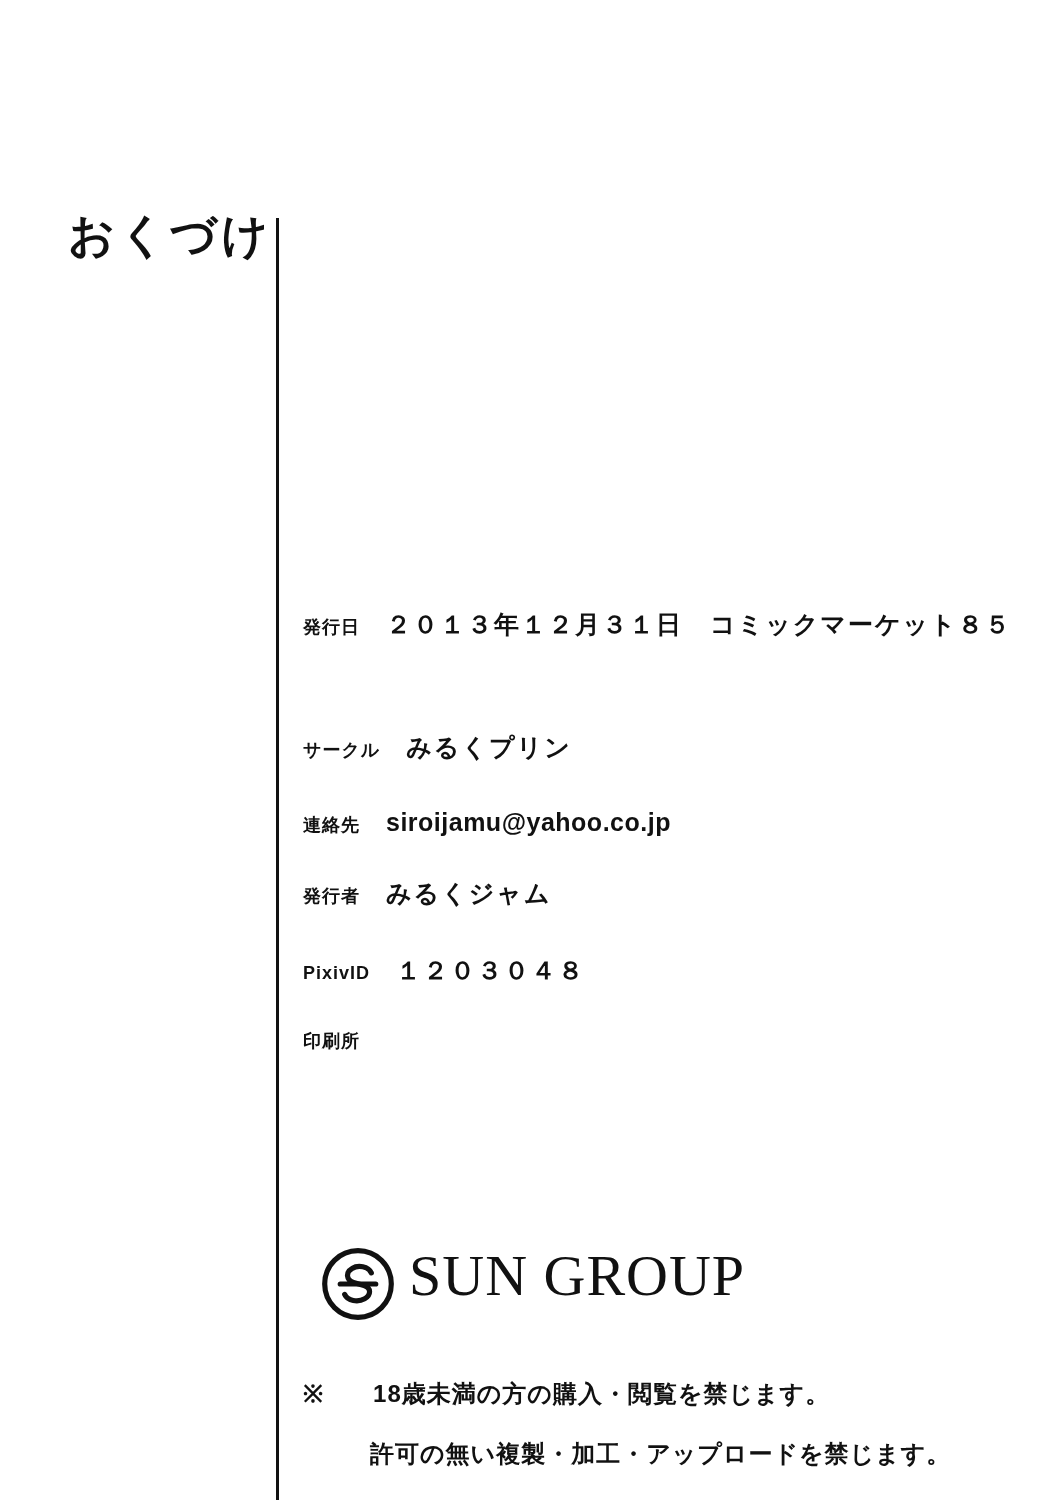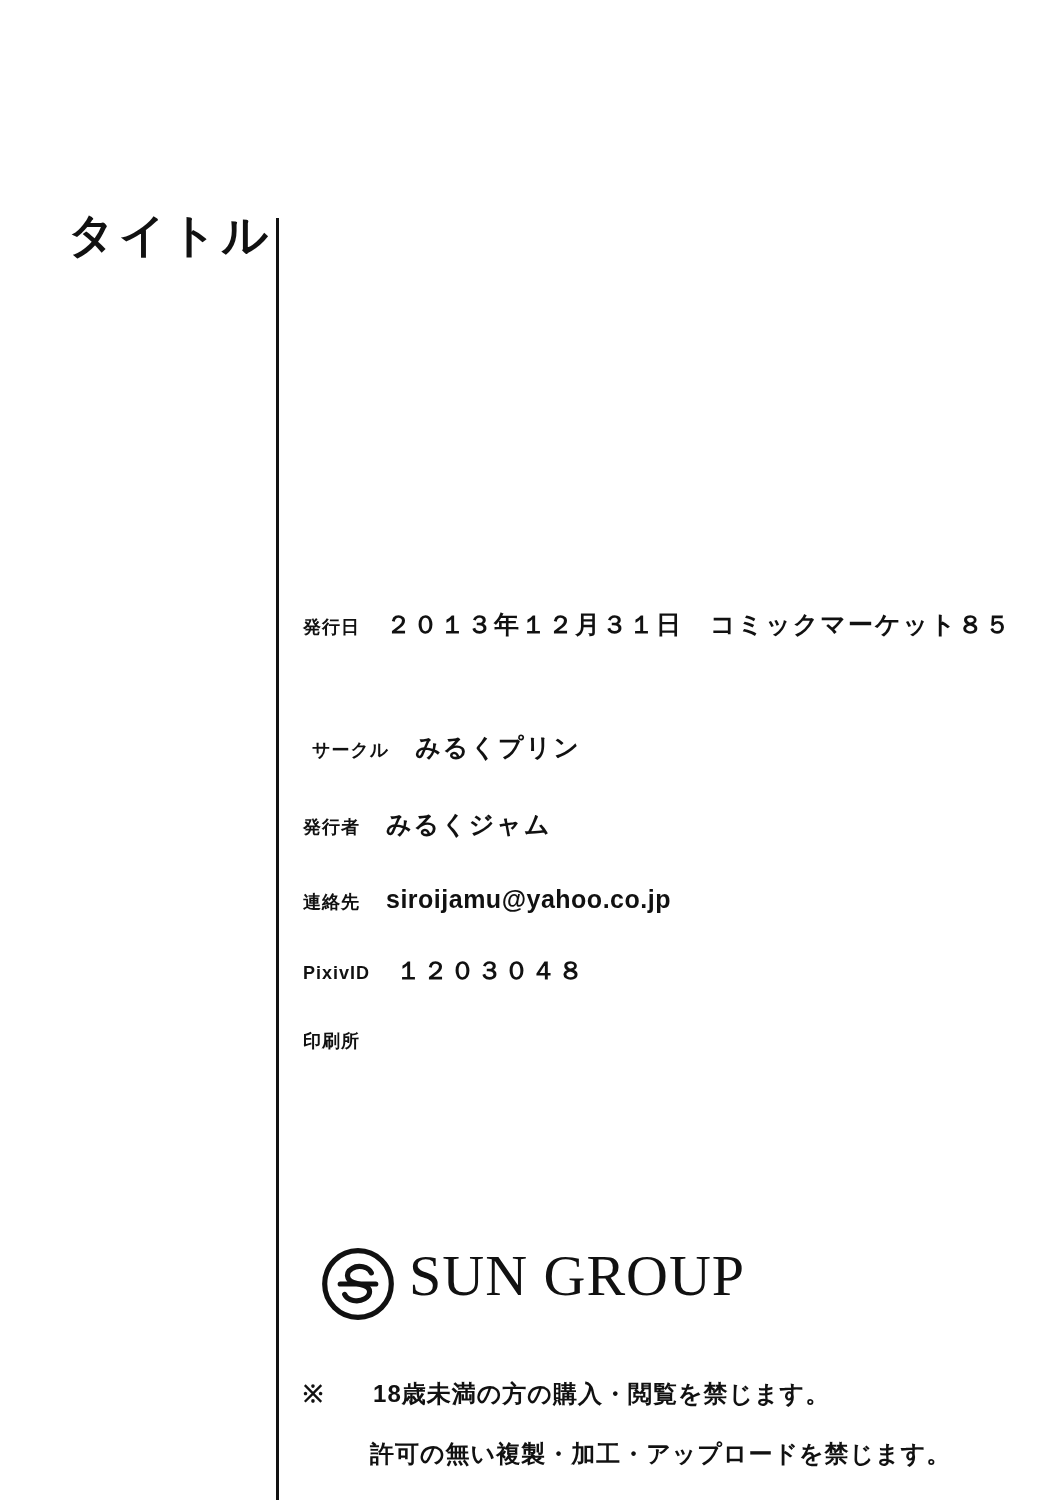--- a/index.html
+++ b/index.html
@@ -81,21 +81,21 @@
     font-size: 15px;
     line-height: 22px;
     text-align: center;
     font-weight: bold;
     letter-spacing: 0;
     vertical-align: 3px;
     margin-left: 4px;
   }
 
   .row-date { margin-bottom: 90px; }
-  .row-circle { margin-bottom: 44px; margin-left: 9px; }
+  .row-circle { margin-bottom: 44px; }
   .row-author { margin-bottom: 44px; }
   .row-contact { margin-bottom: 40px; }
   .row-contact .value { letter-spacing: 0.5px; }
   .row-pixiv { margin-bottom: 42px; }
   .row-printer { margin-bottom: 0; align-items: flex-end; }
 
   
   .printer-logo {
     position: absolute;
     left: 321px;
@@ -163,45 +163,45 @@
     letter-spacing: 1px;
     color: #111;
     margin-top: 28px;
     margin-left: 67px;
     white-space: nowrap;
   }
 </style>
 </head>
 <body>
 
-<div class="colophon-heading">タイトル</div>
+<div class="colophon-heading">おくづけ</div>
 
 <div class="vrule"></div>
 
 <div class="info-block">
 
 
   <div class="info-row row-date">
     <span class="label">発行日</span>
     <span class="value">２０１３年１２月３１日　コミックマーケット８５</span>
   </div>
 
   <div class="info-row row-circle">
     <span class="label">サークル</span>
     <span class="value">みるくプリン</span>
   </div>
 
+  <div class="info-row row-contact">
+    <span class="label">連絡先</span>
+    <span class="value">siroijamu@yahoo.co.jp</span>
+  </div>
+
   <div class="info-row row-author">
     <span class="label">発行者</span>
     <span class="value">みるくジャム</span>
-  </div>
-
-  <div class="info-row row-contact">
-    <span class="label">連絡先</span>
-    <span class="value">siroijamu@yahoo.co.jp</span>
   </div>
 
   <div class="info-row row-pixiv">
     <span class="label">PixivID</span>
     <span class="value">１２０３０４８</span>
   </div>
 
   <div class="info-row row-printer">
     <span class="label">印刷所</span>
   </div>

